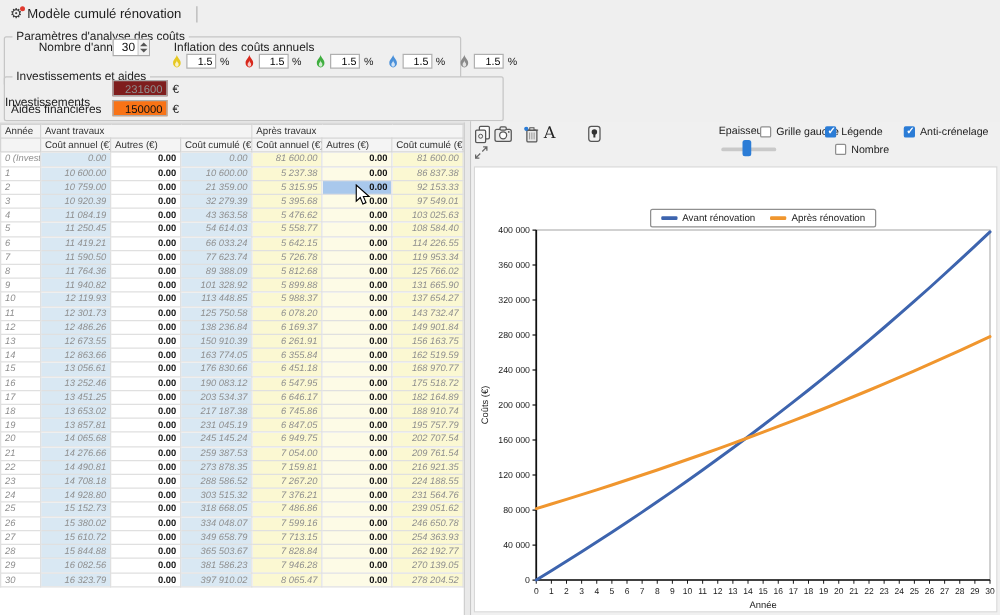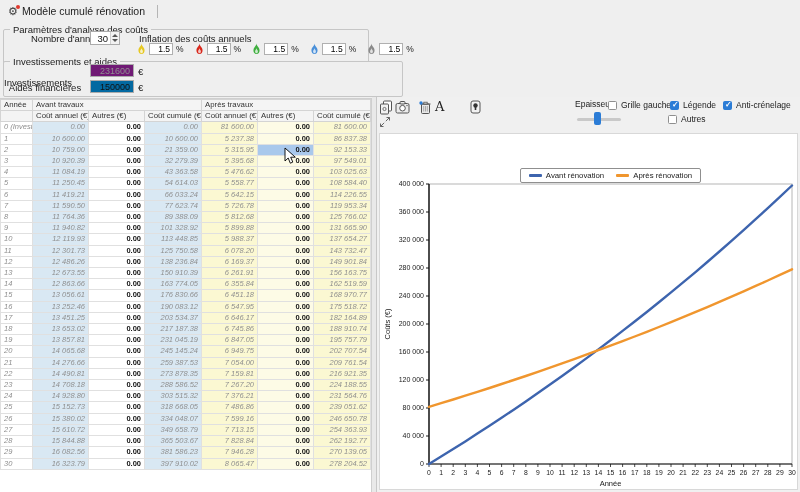--- a/index.html
+++ b/index.html
@@ -13,22 +13,22 @@
 .tabsep{width:1px;height:13px;background:#b5b5b5;margin:0 4px 3px 4px}
 .gear{position:relative;font-size:11px;line-height:11px;color:#3a3a3a}
 .gear .reddot{position:absolute;right:-2px;top:-1px;width:4px;height:4px;border-radius:50%;background:#e03a2f}
 
 
 .gb{position:absolute;border:1px solid #c6c6c6;border-radius:2px;background:#efefef}
 .gb-title{position:absolute;top:-6px;left:6px;background:#efefef;padding:0 3px;font-size:9.5px;color:#222;white-space:nowrap}
 .gb1{left:3px;top:29px;width:366px;height:40px}
 .gb2{left:3px;top:61px;width:400px;height:36px}
 .flabel{position:absolute;font-size:9.5px;color:#1c1c1c;white-space:nowrap}
-.tinput{position:absolute;height:13px;border:1px solid #ababab;background:#0369a1;font-size:9px;text-align:right;padding:0 3px;font-family:"Liberation Sans",sans-serif;color:#111}
-.tinput:disabled{background:#701a75;color:#8f8f8f}
+.tinput{position:absolute;height:13px;border:1px solid #ababab;background:#f97316;font-size:9px;text-align:right;padding:0 3px;font-family:"Liberation Sans",sans-serif;color:#111}
+.tinput:disabled{background:#7f1d1d;color:#8f8f8f}
 .euro{position:absolute;font-size:9.5px;color:#1c1c1c}
 .spinner{position:absolute;left:86px;top:1px;width:30px;height:14px;border:1px solid #ababab;background:#fff;display:flex}
 .spin-val{flex:1;font-size:9.5px;text-align:right;padding:1px 2px 0 0;color:#111}
 .spin-btns{width:9px;display:flex;flex-direction:column;justify-content:center;gap:2px;align-items:center;background:#f2f2f2;border-left:1px solid #d0d0d0}
 .tri-up{width:0;height:0;border-left:3px solid transparent;border-right:3px solid transparent;border-bottom:3.5px solid #555}
 .tri-dn{width:0;height:0;border-left:3px solid transparent;border-right:3px solid transparent;border-top:3.5px solid #555}
 #inflation-rates{position:absolute;left:133px;top:13px;display:flex;gap:11px;align-items:flex-end}
 .flame-item{display:flex;align-items:center;gap:3px}
 .rate-input{width:24px;height:12px;border:1px solid #b0b0b0;background:#fff;font-size:8.5px;text-align:right;padding:0 2px;font-family:"Liberation Sans",sans-serif}
 .pct{font-size:8.5px;color:#1c1c1c}
@@ -501,31 +501,31 @@
       <div class="slider">
           <div class="track"></div>
           <div class="handle"></div>
         </div>
 
       <div class="cbgrid">
         <label class="cb" style="left:0;top:0">
             <span class="box"></span>
             <span>Grille gauche</span>
           </label>
-        <label class="cb on" style="left:62px;top:0">
+        <label class="cb on" style="left:52px;top:0">
             <span class="box"></span>
             <span>Légende</span>
           </label>
         <label class="cb on" style="left:115px;top:0">
             <span class="box"></span>
             <span>Anti-crénelage</span>
           </label>
         <label class="cb" style="left:60px;top:14px">
             <span class="box"></span>
-            <span>Autres</span>
+            <span>Nombre</span>
           </label>
       </div>
     </div>
 
     <div class="chart-area">
       <div class="legend-wrap">
         <div class="legend">
           <span class="leg-item">
               <span class="leg-dash" style="background: rgb(61, 100, 174);"></span>
               <span>Avant rénovation</span>

